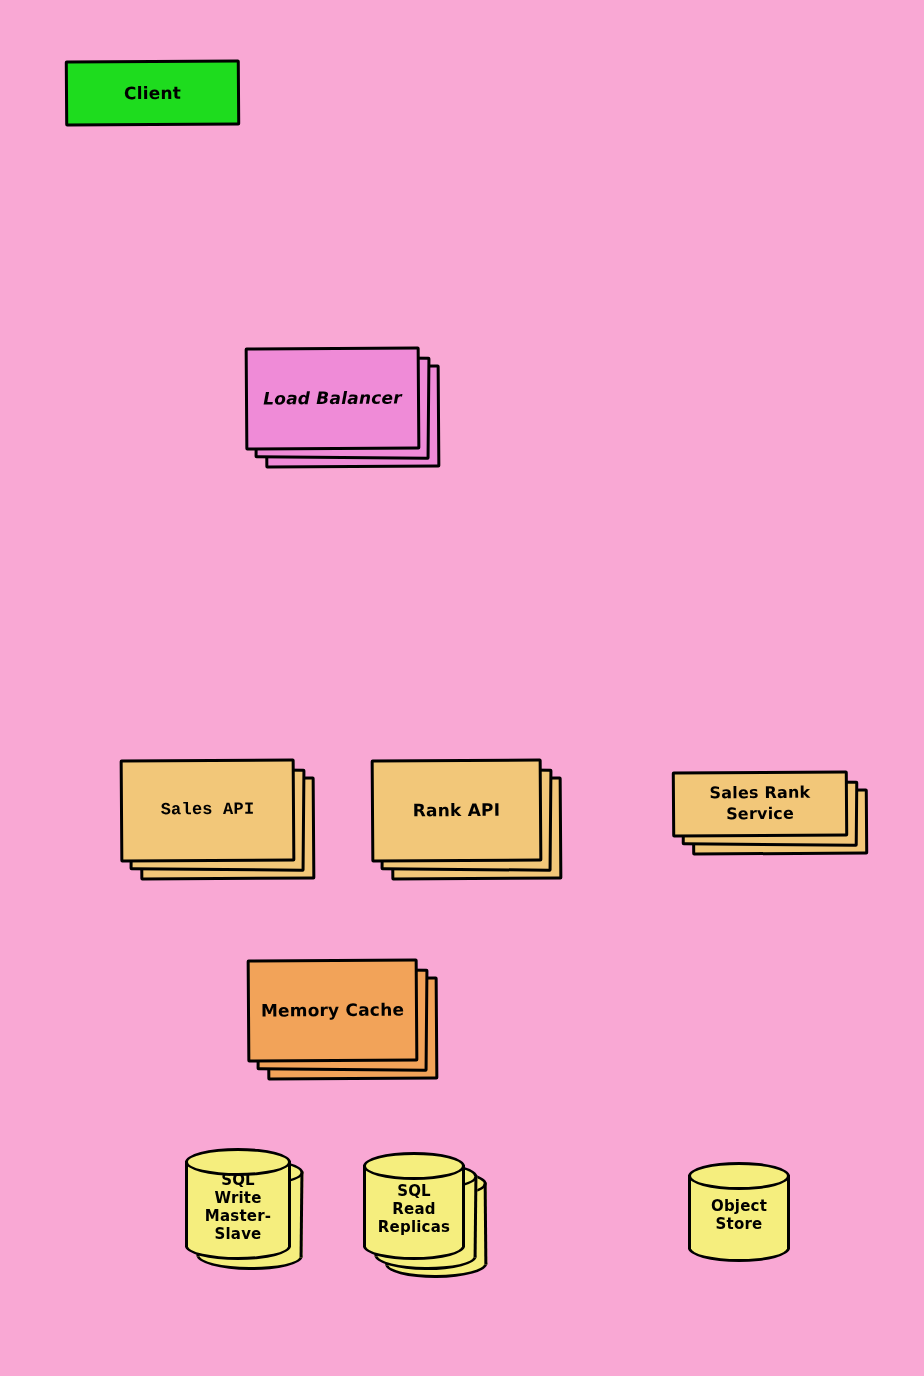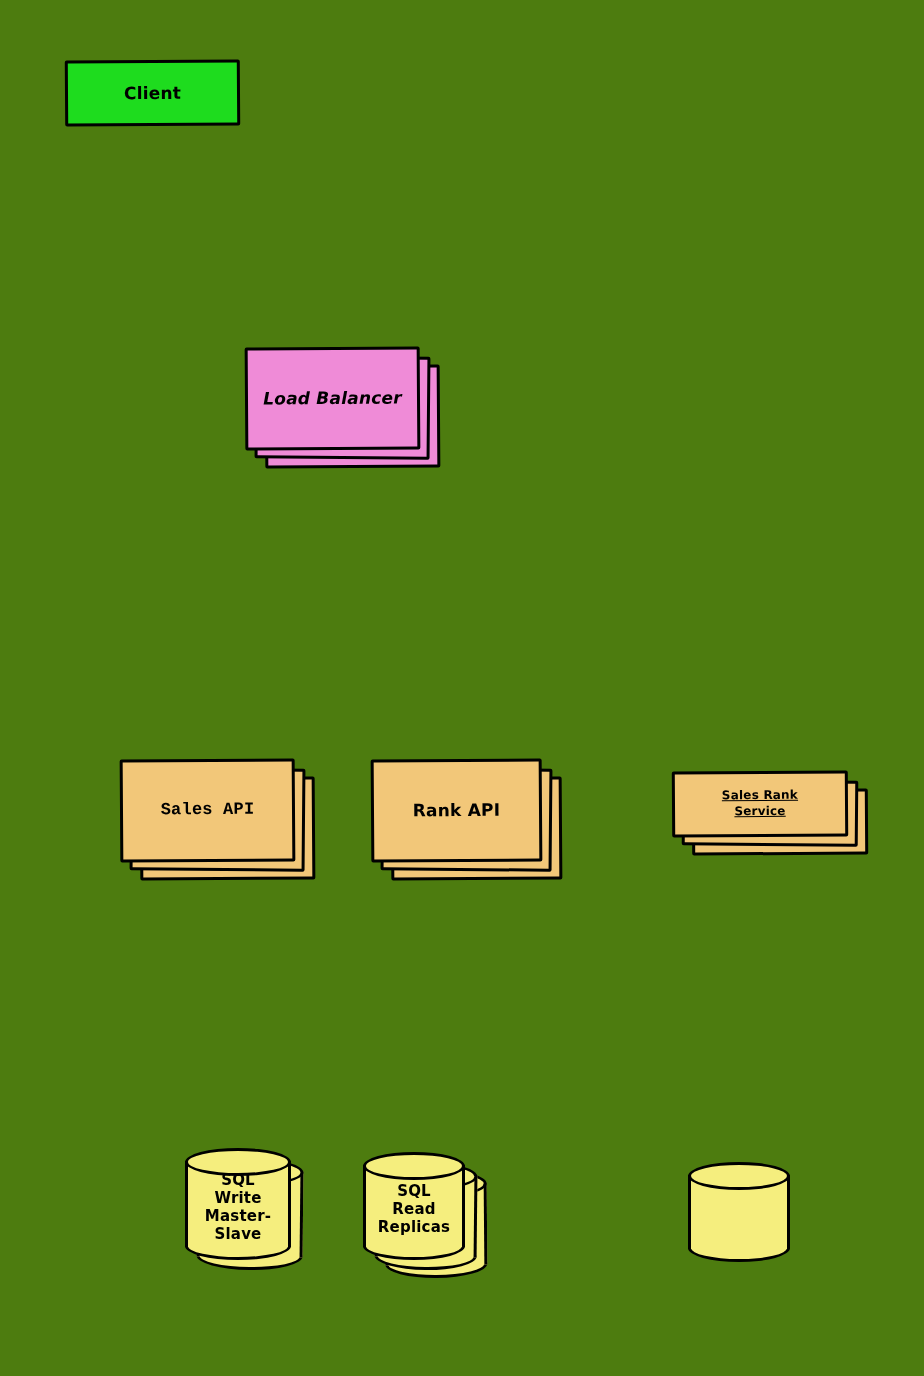--- a/index.html
+++ b/index.html
@@ -1,19 +1,19 @@
 <!DOCTYPE html>
 <html><head>
 <meta charset="utf-8">
 <style>
   html,body{margin:0;padding:0;background:#000;}
   .canvas{
     position:relative;
     width:924px;height:1376px;
-    background:#4d7c0f;
+    background:#f9a8d4;
     overflow:hidden;
     font-family:"DejaVu Sans",sans-serif;
   }
   .node{position:absolute;}
   
   .box .layer,.box .face{
     position:absolute;inset:0;
     background:var(--c);
     border:3px solid #000;
     border-radius:2px;
@@ -23,21 +23,21 @@
   .box .s2{transform:translate(20px,18px) rotate(-.4deg);}
   .box .face{
     display:flex;align-items:center;justify-content:center;
     transform:rotate(-.4deg);
   }
   .label{
     font-weight:bold;font-size:17px;color:#000;
     text-align:center;white-space:pre-line;line-height:1.3;
     letter-spacing:.2px;
   }
-  .label.small{font-size:12px;text-decoration:underline;}
+  .label.small{font-size:16px;}
   
   .cyl{position:absolute;inset:0;}
   .cyl.b1{transform:translate(12px,10px) rotate(.6deg);}
   .cyl.b2{transform:translate(22px,18px) rotate(-.5deg);}
   .cyl .cap{
     position:absolute;left:0;right:0;height:28px;
     background:var(--c);border:3px solid #000;border-radius:50%;
     box-sizing:border-box;
   }
   .cyl .cap.top{top:0;}
@@ -94,20 +94,27 @@
 
   <div class="node box" style="left: 672px; top: 771px; width: 176px; height: 66px; --c: #f2c779;">
     <div class="layer s2"></div>
     <div class="layer s1"></div>
     <div class="face">
       <span class="label small">Sales Rank
 Service</span>
     </div>
   </div>
 
+  <div class="node box" style="left: 247px; top: 959px; width: 171px; height: 103px; --c: #f2a359;">
+    <div class="layer s2"></div>
+    <div class="layer s1"></div>
+    <div class="face">
+      <span class="label">Memory Cache</span>
+    </div>
+  </div>
 
   <div class="node" style="left: 185px; top: 1148px; width: 106px; height: 112px; --c: #f5ee7e;">
     <div class="cyl b1">
       <div class="cap bot"></div>
       <div class="tube"></div>
       <div class="cap top"></div>
     </div>
     <div class="cyl">
       <div class="cap bot"></div>
       <div class="tube"></div>
@@ -142,16 +149,20 @@
 Replicas</span>
       </div>
     </div>
   </div>
 
   <div class="node" style="left: 688px; top: 1162px; width: 102px; height: 100px; --c: #f5ee7e;">
     <div class="cyl">
       <div class="cap bot"></div>
       <div class="tube"></div>
       <div class="cap top"></div>
+      <div class="txt">
+        <span class="label">Object
+Store</span>
+      </div>
     </div>
   </div>
 
 </div>
 
 </body></html>

